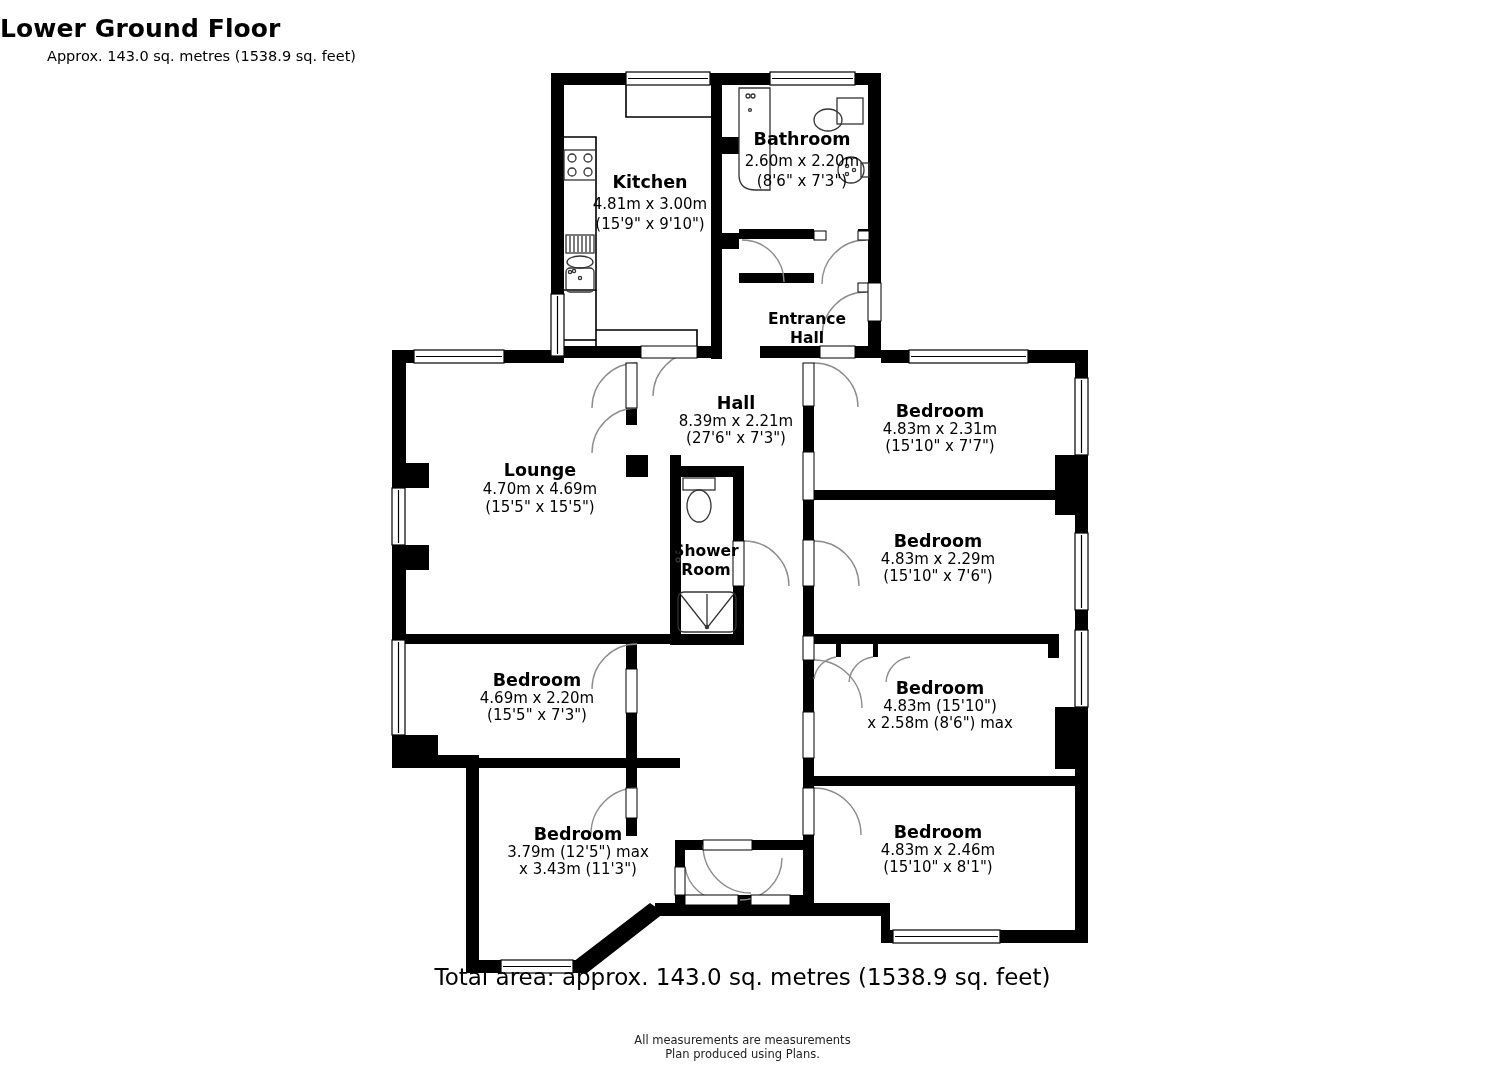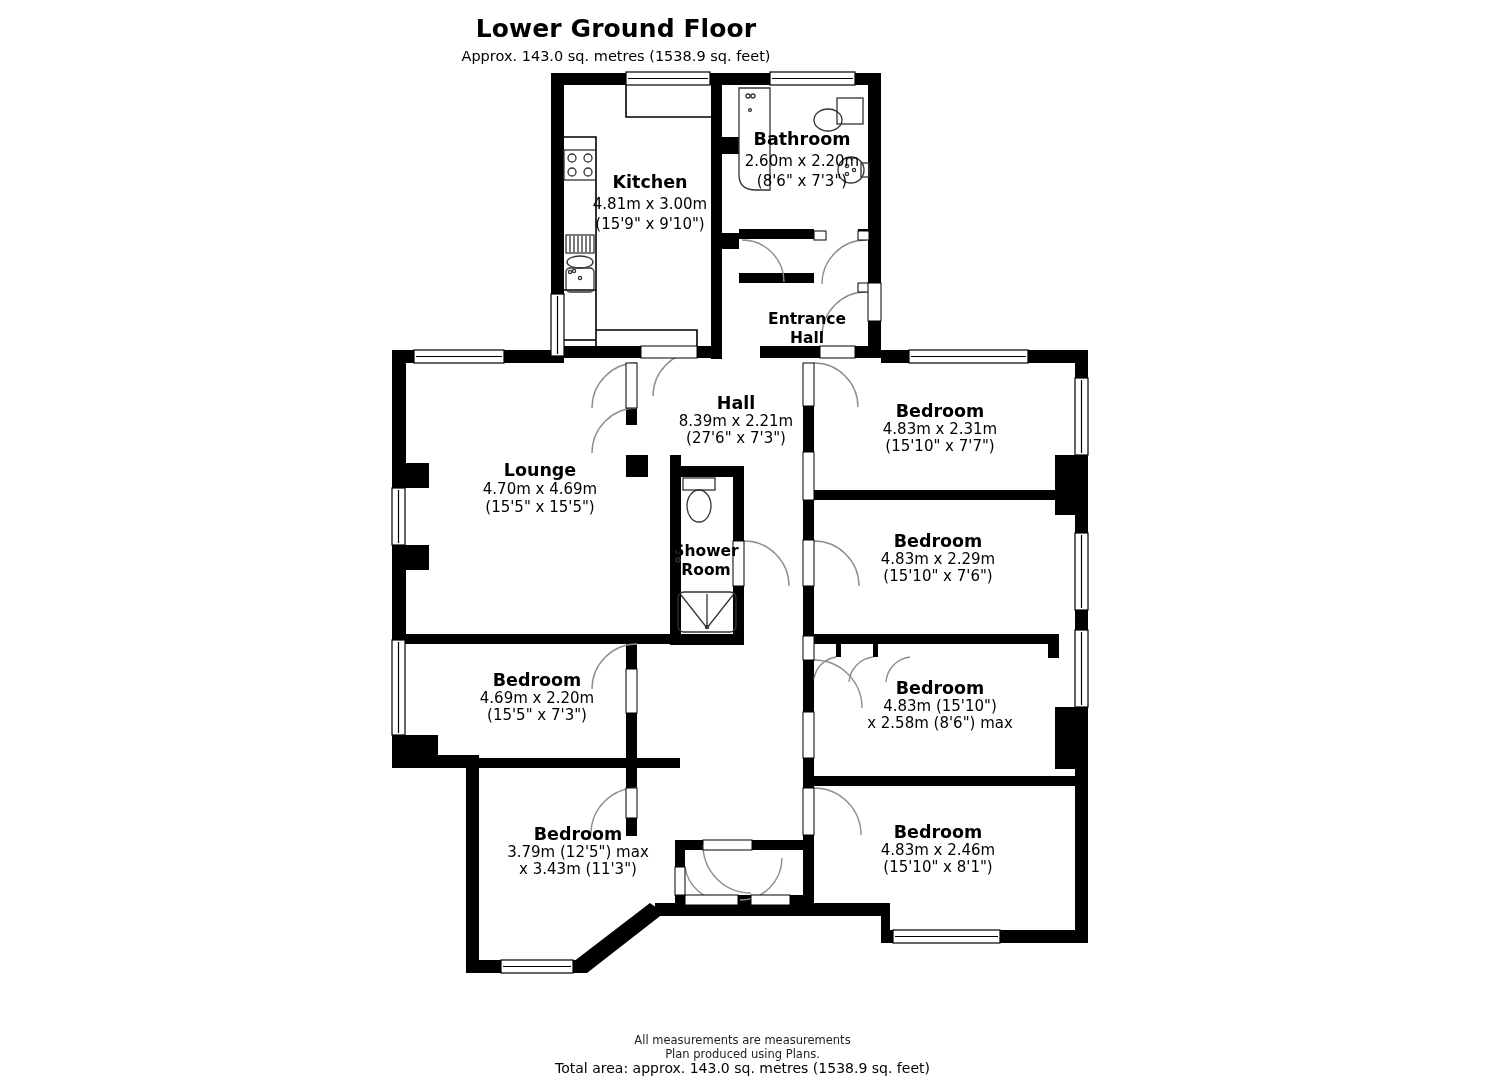--- a/index.html
+++ b/index.html
@@ -6,26 +6,26 @@
   html,body{margin:0;padding:0;background:#ffffff;}
   body{
     width:1485px;height:1080px;
     font-family:"DejaVu Sans","Liberation Sans",sans-serif;
     color:#000000;
     position:relative;
     overflow:hidden;
   }
   #page{position:absolute;left:0;top:0;width:1485px;height:1080px;}
 
-  .hdr{position:absolute;left:0;top:0;width:1232px;text-align:center;}
+  .hdr{position:absolute;left:0;top:0;width:1232px;}
   .hdr-title{font-size:25px;font-weight:bold;letter-spacing:0.1px;margin-top:14px;}
-  .hdr-sub{font-size:14.5px;font-weight:normal;margin-top:5px;}
+  .hdr-sub{font-size:14.5px;font-weight:normal;margin-top:5px;padding-left:47px;}
 
   .ftr{position:absolute;left:0;width:1485px;text-align:center;}
-  #footer-total{top:1060px;font-size:14px;}
+  #footer-total{top:964px;font-size:23px;}
   #footer-notes{top:1034px;font-size:11.5px;line-height:13.5px;color:#222;}
 
   svg#plan{position:absolute;left:0;top:0;width:1485px;height:1080px;}
 
   .lbl{ text-anchor:middle; }
   .lbl-name{font-size:17.5px;font-weight:bold;}
   .lbl-dim{font-size:15px;font-weight:normal;}
   .lbl-name-sm{font-size:15.5px;font-weight:bold;}
 </style>
 </head>

